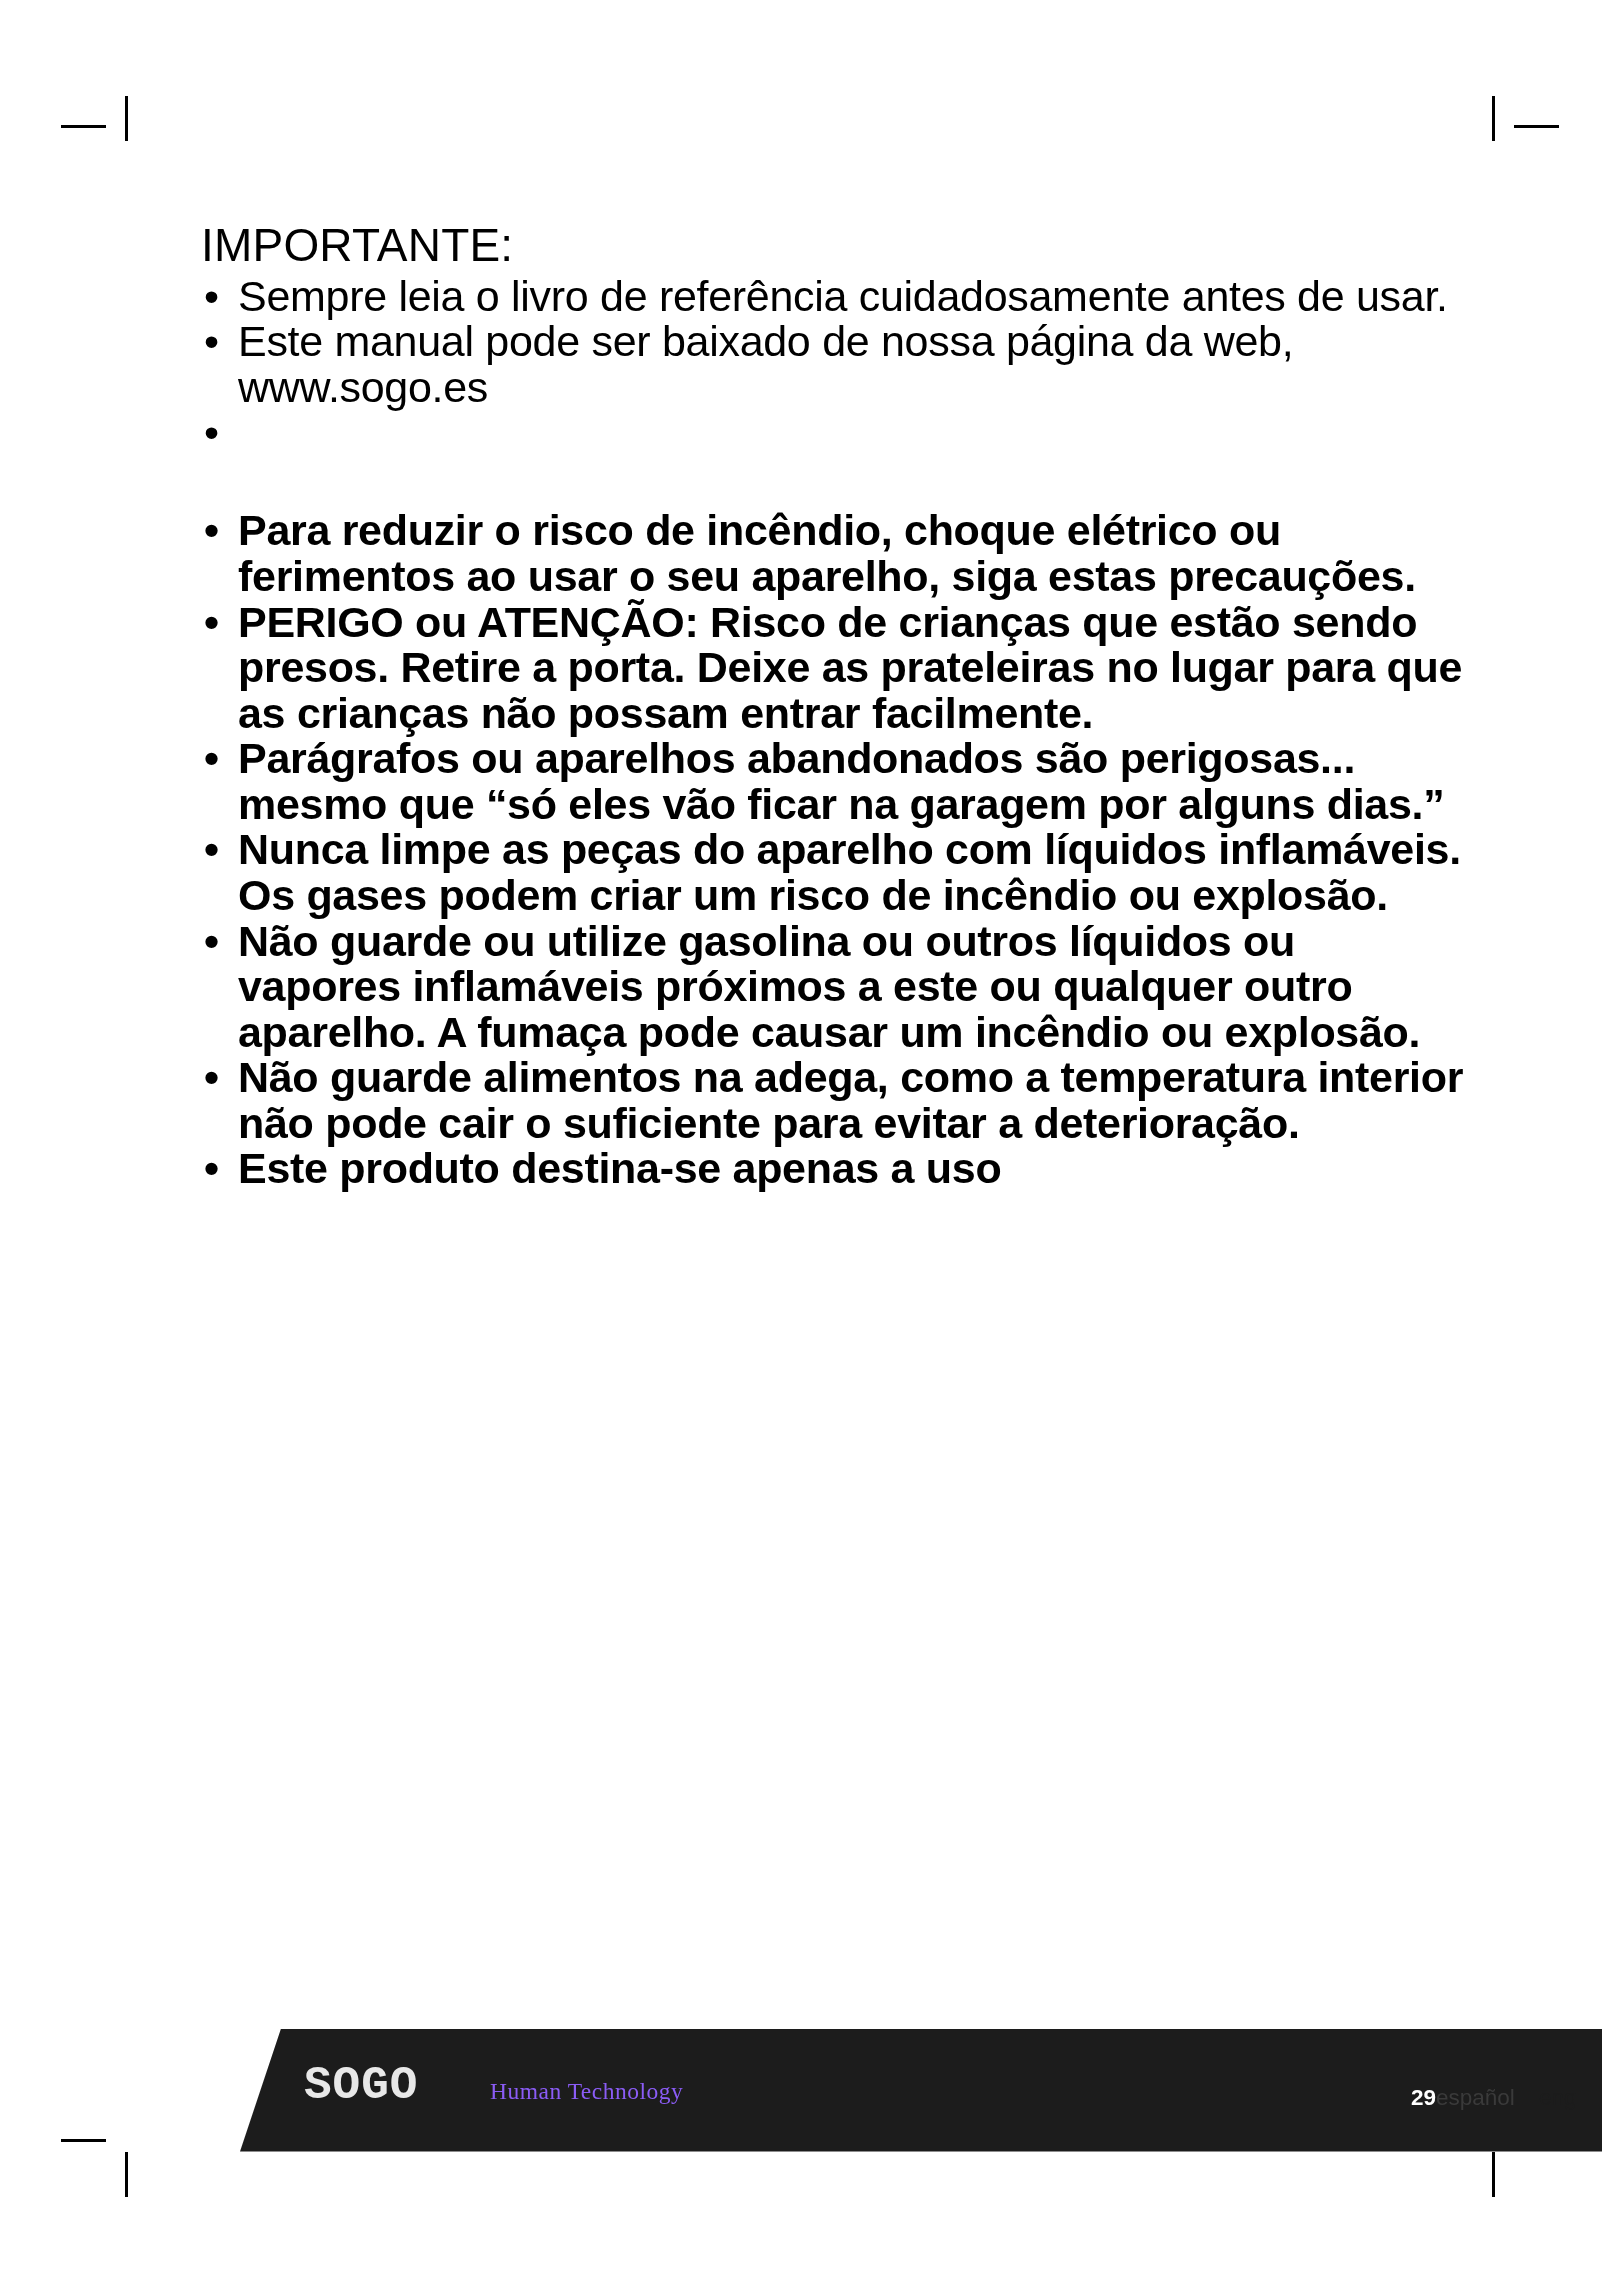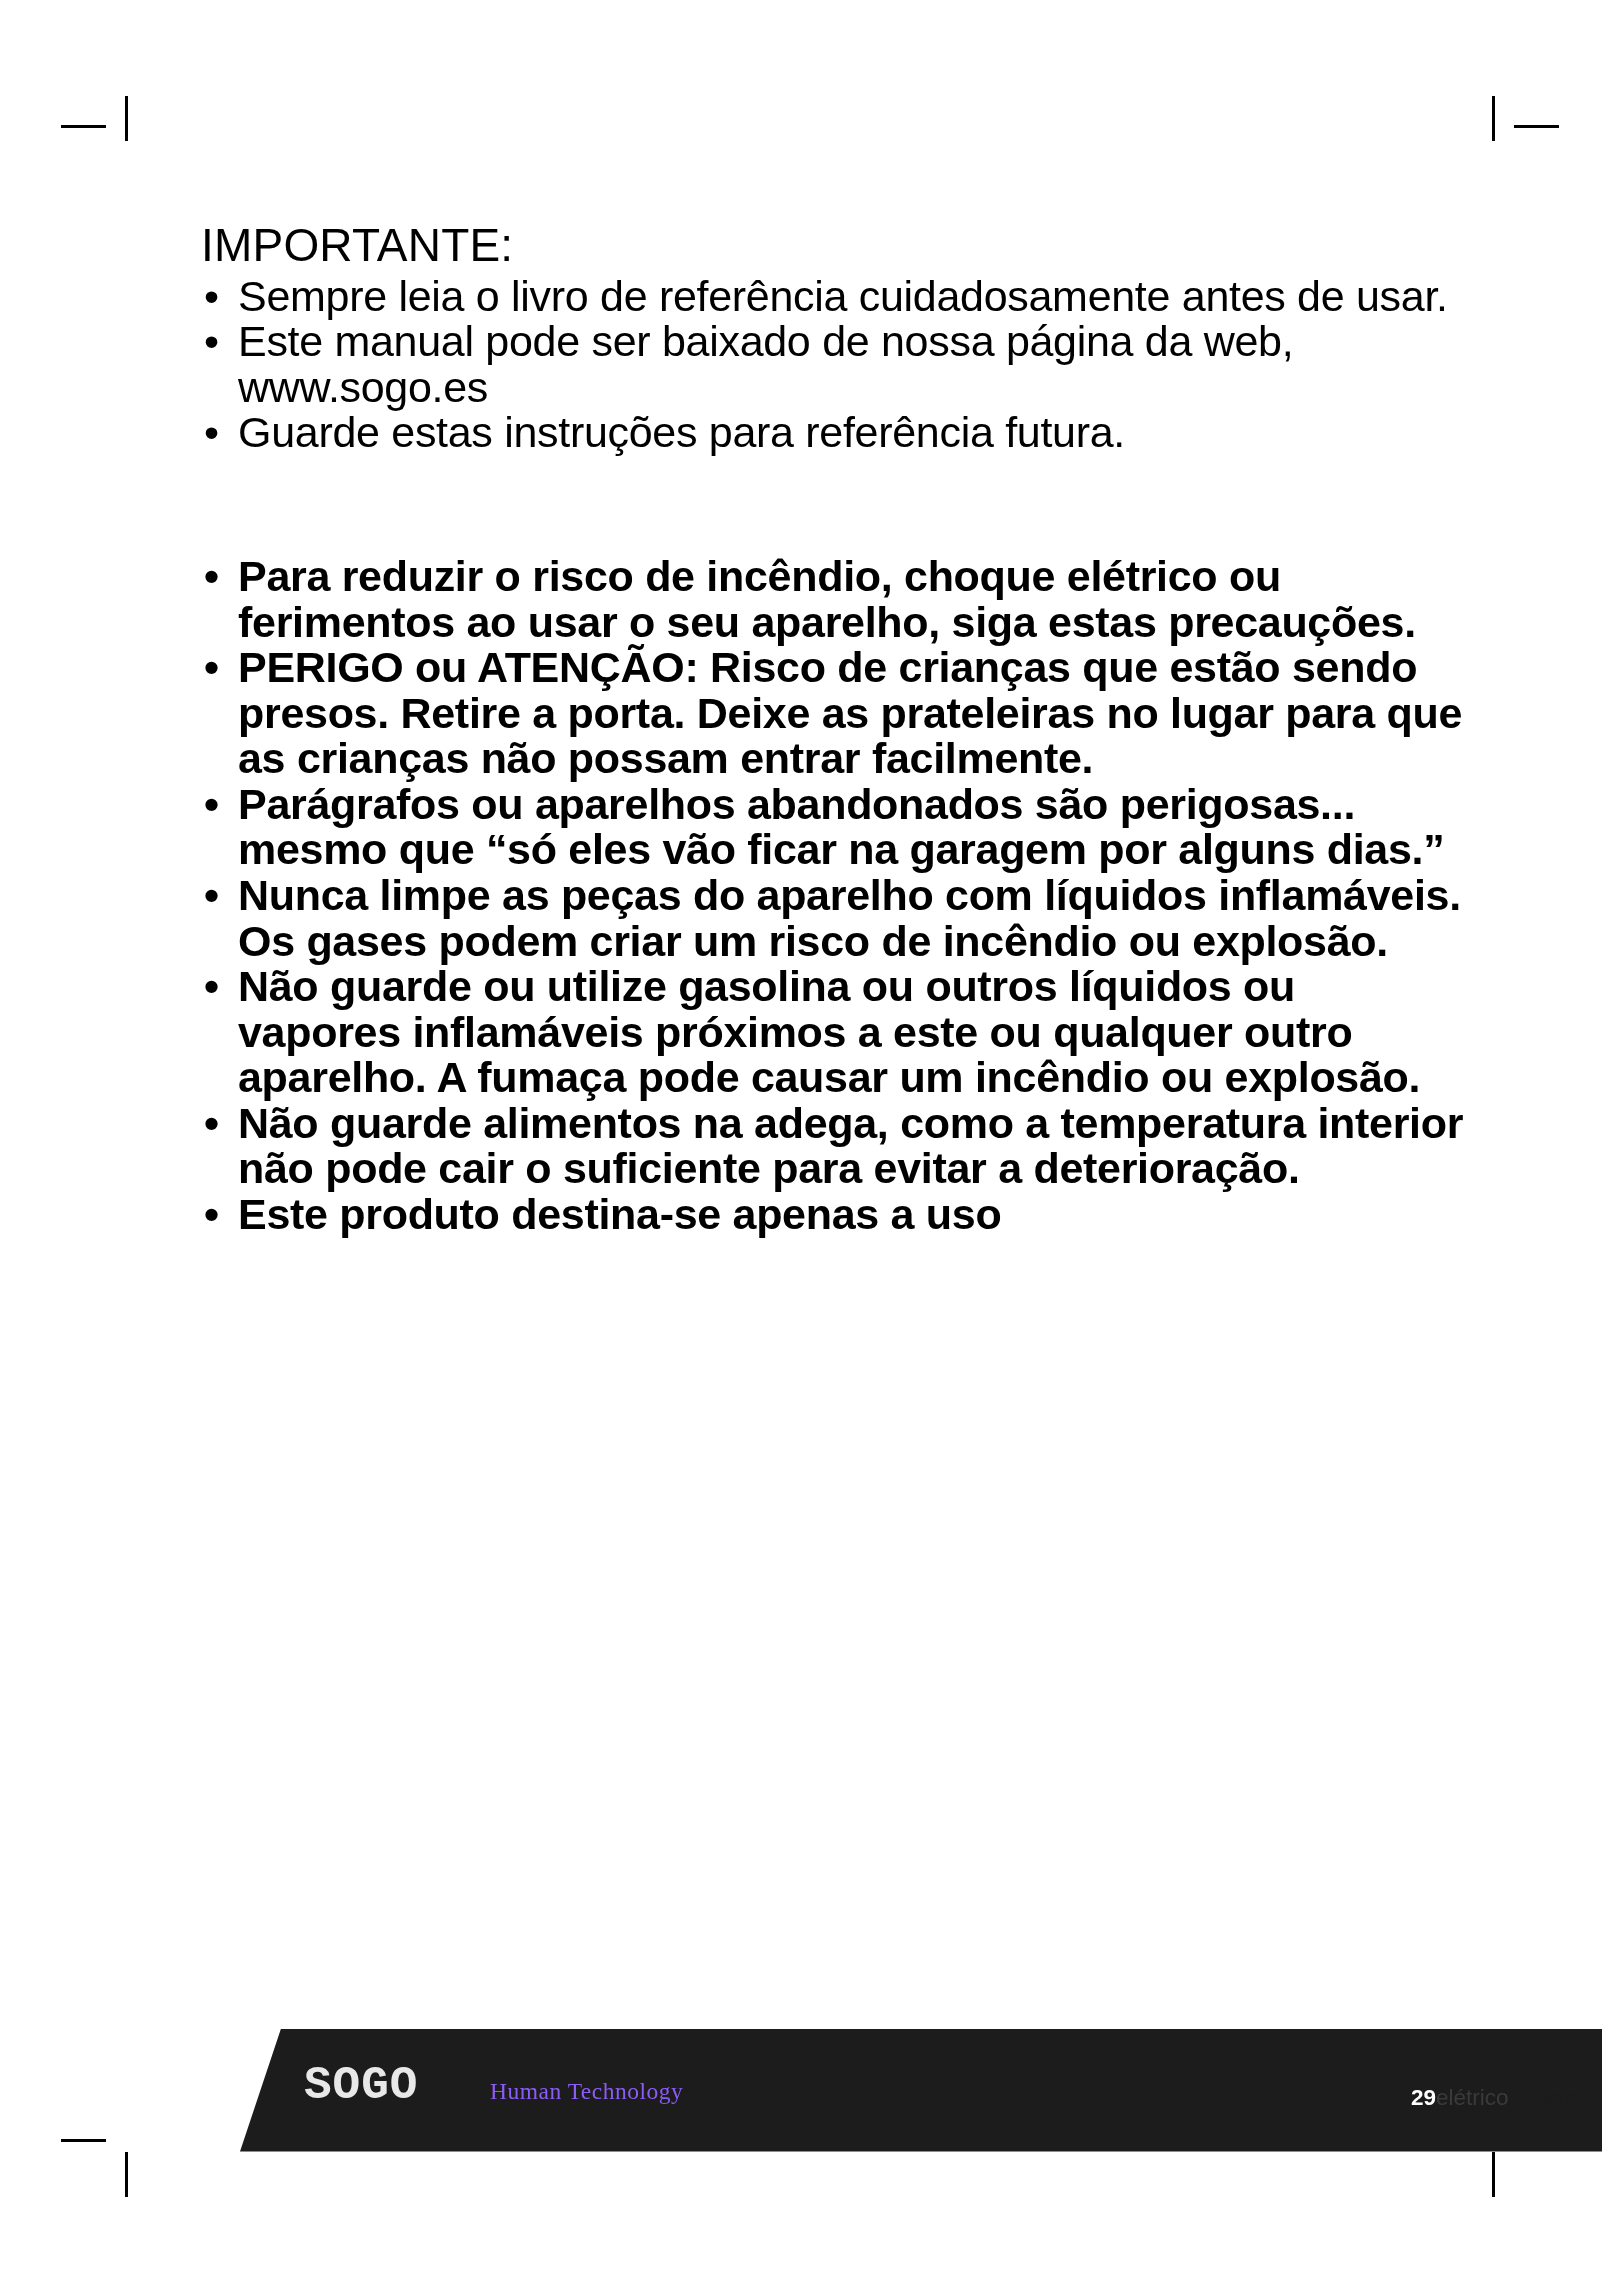--- a/index.html
+++ b/index.html
@@ -164,21 +164,20 @@
       <li>
         <span class="dot">•</span>
         <span>Sempre leia o livro de referência cuidadosamente antes de usar.</span>
       </li>
       <li>
         <span class="dot">•</span>
         <span>Este manual pode ser baixado de nossa página da web, www.sogo.es</span>
       </li>
       <li>
         <span class="dot">•</span>
-        <span>Guarde estas instruções para referência futura.</span>
       </li>
     </ul>
 
     <div class="spacer-lg"></div>
 
 
     <div class="spacer-md"></div>
 
 
     <ul class="bullets bold">
@@ -212,18 +211,18 @@
       </li>
     </ul>
 
   </div>
 
   <div class="footer">
     <div class="footer-bar"></div>
     <div class="footer-logo">SOGO</div>
     <div class="footer-tagline">Human Technology</div>
     <div class="footer-pageno">29</div>
-    <div class="footer-lang1">elétrico</div>
+    <div class="footer-lang1">español</div>
     <div class="footer-lang2">eng</div>
   </div>
 
 </div>
 
 
 </body></html>

